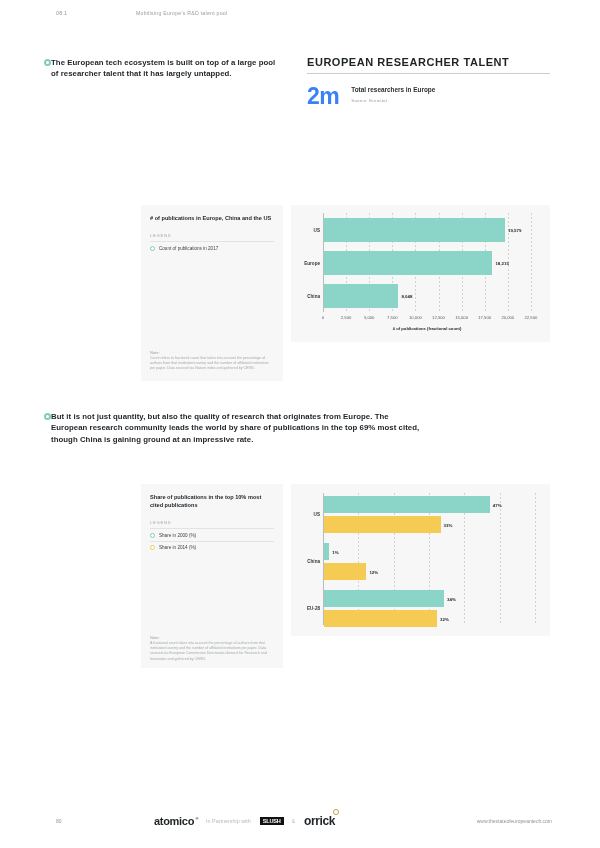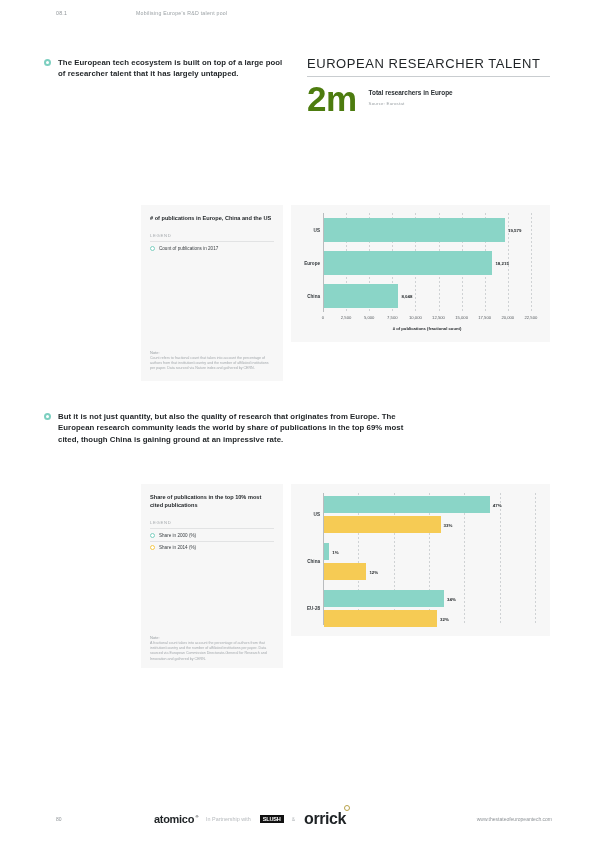--- a/index.html
+++ b/index.html
@@ -15,46 +15,46 @@
   
   .page-header {
     position: absolute; top: 10px; left: 0; width: 600px;
     display: flex; align-items: baseline;
     font-size: 5.2px; letter-spacing: .25px; color: #8f9498;
   }
   .hdr-num { margin-left: 56px; width: 80px; }
   .hdr-title { color: #9aa0a4; }
 
   
-  .bullet-row { position: absolute; display: flex; gap: 7px; }
+  .bullet-row { position: absolute; display: flex; }
   .bullet-dot {
     width: 7px; height: 7px; border-radius: 50%;
     border: 2px solid #7dcfc0; background: #ffffff;
     flex: 0 0 auto; margin-top: 2px;
   }
   .bullet-text {
     font-size: 7.8px; line-height: 11.4px;
     color: #1f2326; letter-spacing: .05px; font-weight: 600;
   }
 
   #b1 { top: 57px; left: 44px; width: 240px; }
   #b2 { top: 156px; left: 44px; width: 400px; }
   #b3 { top: 411px; left: 44px; width: 380px; }
 
   
   .stat-card { position: absolute; top: 56px; left: 307px; width: 243px; }
   .stat-title {
-    font-size: 13px; font-weight: 400; letter-spacing: .55px;
+    font-size: 11px; font-weight: 700; letter-spacing: .55px;
     color: #1f2326; padding-bottom: 5px;
   }
   .stat-rule { height: 1px; background: #c9cdd0; width: 100%; }
   .stat-body { display: flex; gap: 12px; padding-top: 7px; }
   .stat-value {
-    font-size: 35px; line-height: 30px; font-weight: 700;
-    color: #4d7c0f; letter-spacing: -.5px;
+    font-size: 23px; line-height: 30px; font-weight: 700;
+    color: #3b82f6; letter-spacing: -.5px;
   }
   .stat-meta { padding-top: 5px; }
   .stat-label { font-size: 6.4px; line-height: 8.4px; color: #2a2f33; font-weight: 600; }
   .stat-source { font-size: 4.4px; color: #9aa0a4; margin-top: 4px; letter-spacing: .2px; }
 
   
   .legend-panel {
     position: absolute; background: #f7f7f7;
     padding: 9px 9px 8px 9px;
   }
@@ -108,21 +108,21 @@
   
   .footer { position: absolute; bottom: 20px; left: 0; width: 600px;
     display: flex; align-items: center; font-size: 5px; color: #9aa0a4; }
   .f-page { margin-left: 56px; width: 78px; color: #8f9498; }
   .f-brand { font-size: 11px; font-weight: 700; color: #1f2326; letter-spacing: -.3px; position: relative; margin-left: 20px; }
   .f-brand sup { font-size: 4px; position: absolute; top: 1px; right: -4px; }
   .f-partner { margin-left: 12px; font-size: 5.4px; color: #b6babd; }
   .f-slush { margin-left: 9px; background: #111; color: #fff; font-size: 5.6px;
     font-weight: 700; padding: 1px 3px; letter-spacing: -.2px; }
   .f-amp { margin-left: 8px; font-size: 5px; color: #b6babd; }
-  .f-orrick { margin-left: 9px; font-size: 16px; font-weight: 600; color: #1f2326;
+  .f-orrick { margin-left: 9px; font-size: 12px; font-weight: 600; color: #1f2326;
     letter-spacing: -.4px; position: relative; }
   .f-orrick .ring { position: absolute; width: 6px; height: 6px; border: 1.3px solid #b8a249;
     border-radius: 50%; top: -5px; right: -4px; }
   .f-url { margin-left: auto; margin-right: 48px; font-size: 5px; color: #8f9498; }
 </style>
 </head>
 <body>
 
 <div class="page">
 

